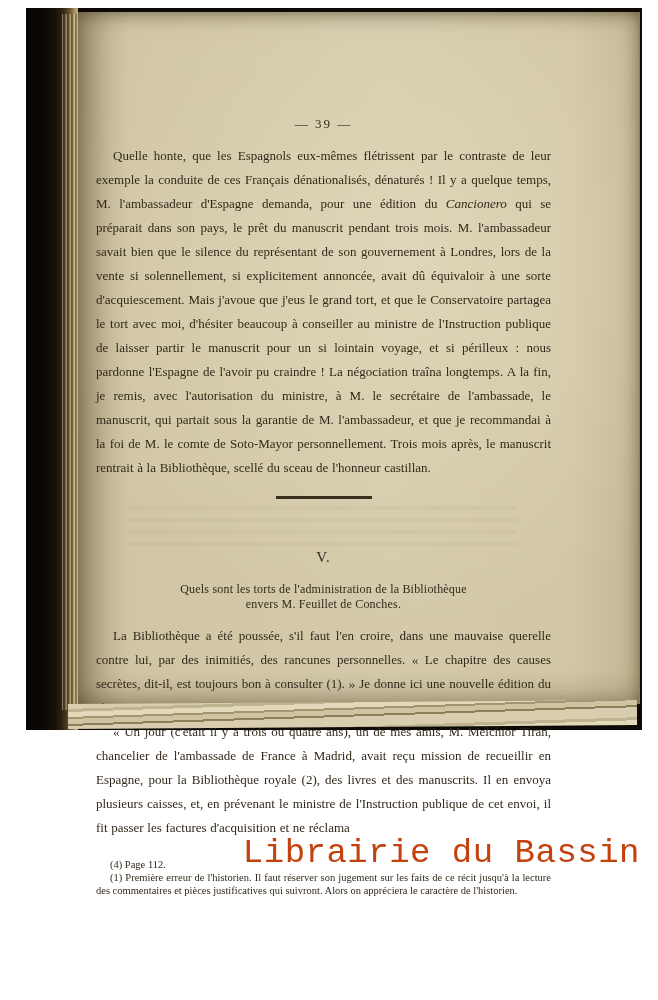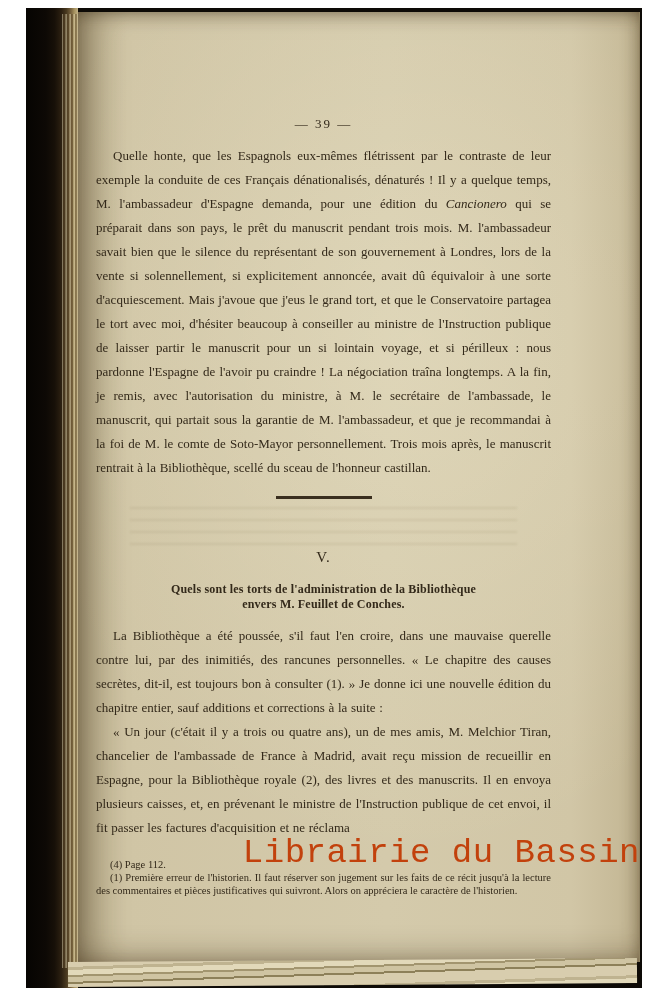--- a/index.html
+++ b/index.html
@@ -8,21 +8,21 @@
     background:#ffffff;
     font-family:"Liberation Serif", serif;
     position:relative;
     overflow:hidden;
   }
 
   
   .photo {
     position:absolute;
     left:26px; top:8px;
-    width:616px; height:980px;
+    width:616px; height:722px;
     background:#0d0a06;
   }
 
   
   .spine {
     position:absolute; left:0; top:0; bottom:0; width:52px;
     background:linear-gradient(90deg,
       #060402 0%, #0d0905 38%, #171008 55%,
       #2c2011 68%, #4a3a20 78%, #7a6540 87%,
       #a6925f 93%, #c0b086 100%);
@@ -95,21 +95,21 @@
     margin-top:4px;
     text-align:center;
     font-size:15px;
     letter-spacing:1px;
   }
 
   .heading {
     margin-top:16px;
     text-align:center;
     font-size:12px;
-    font-weight:bold;
+    font-weight:normal;
     line-height:15px;
     letter-spacing:0.2px;
   }
 
   .body-block { margin-top:12px; }
 
   .footnotes { margin-top:18px; }
   p.fn {
     font-size:10.5px;
     line-height:13px;

